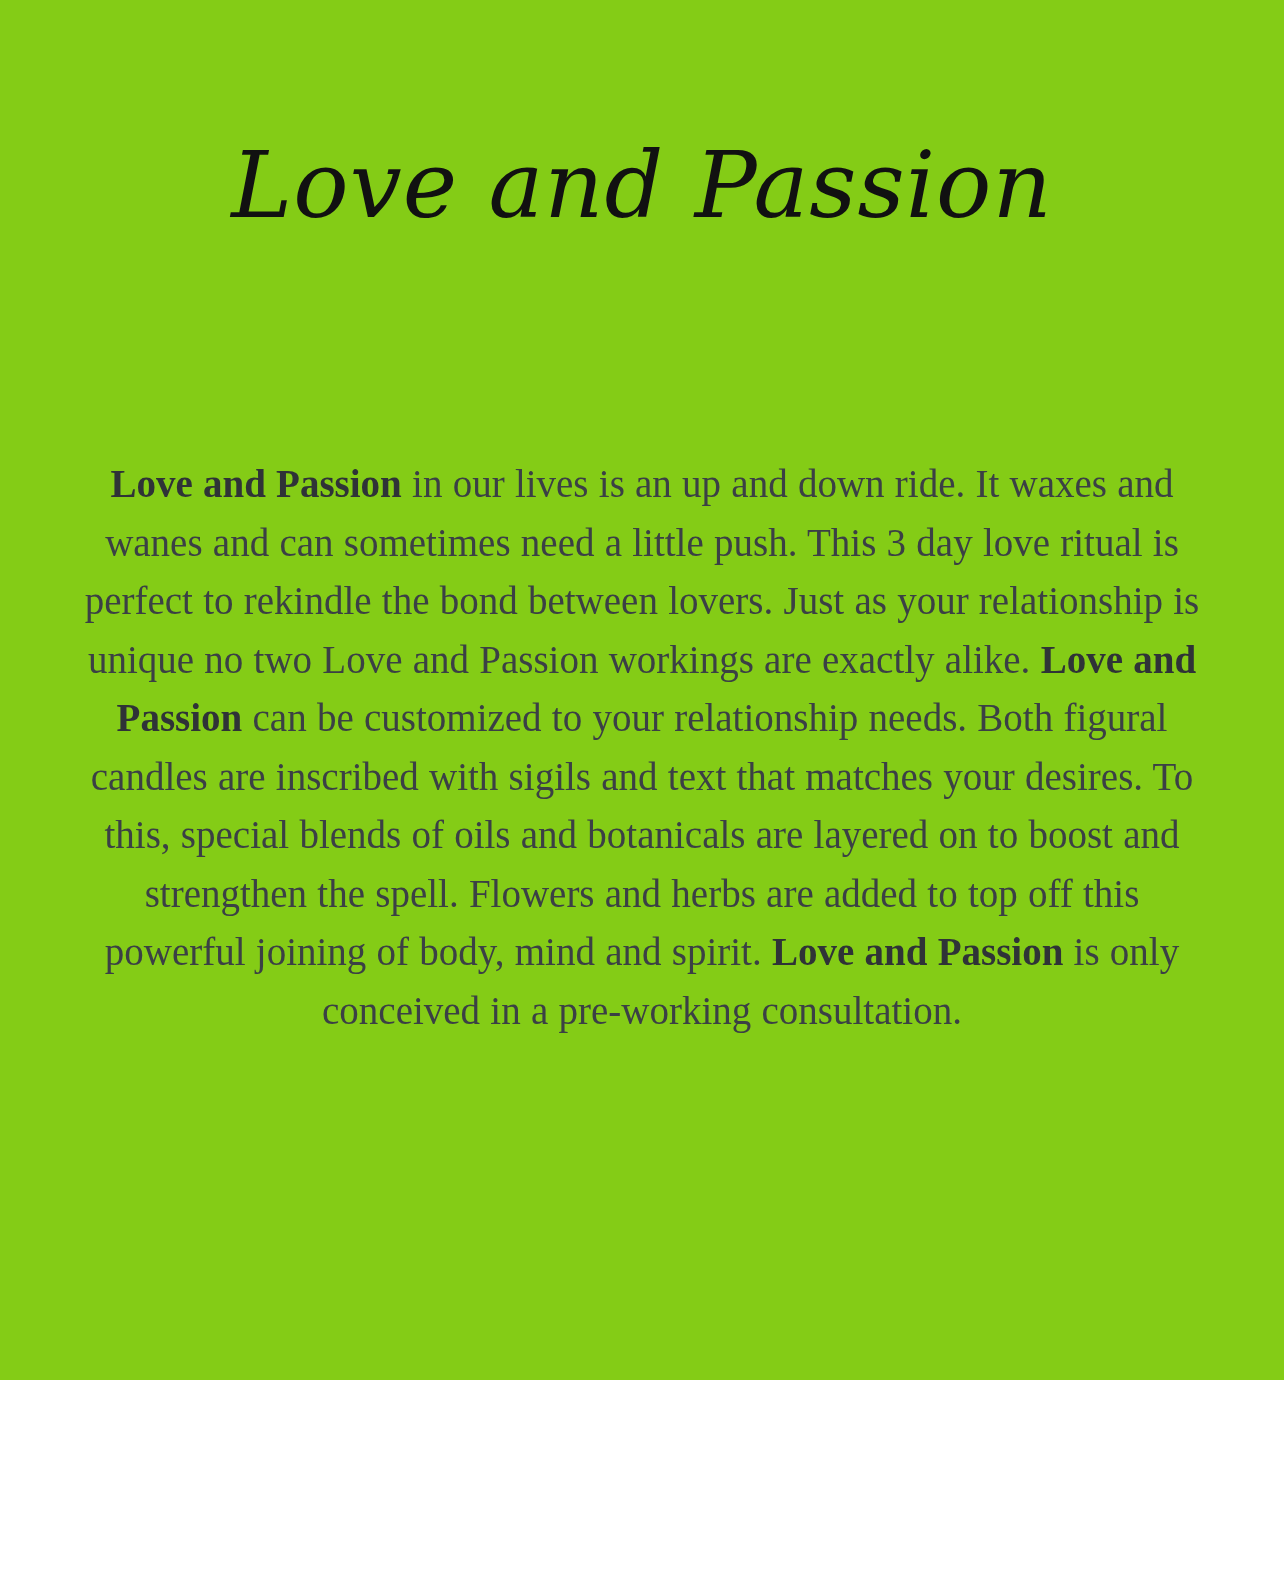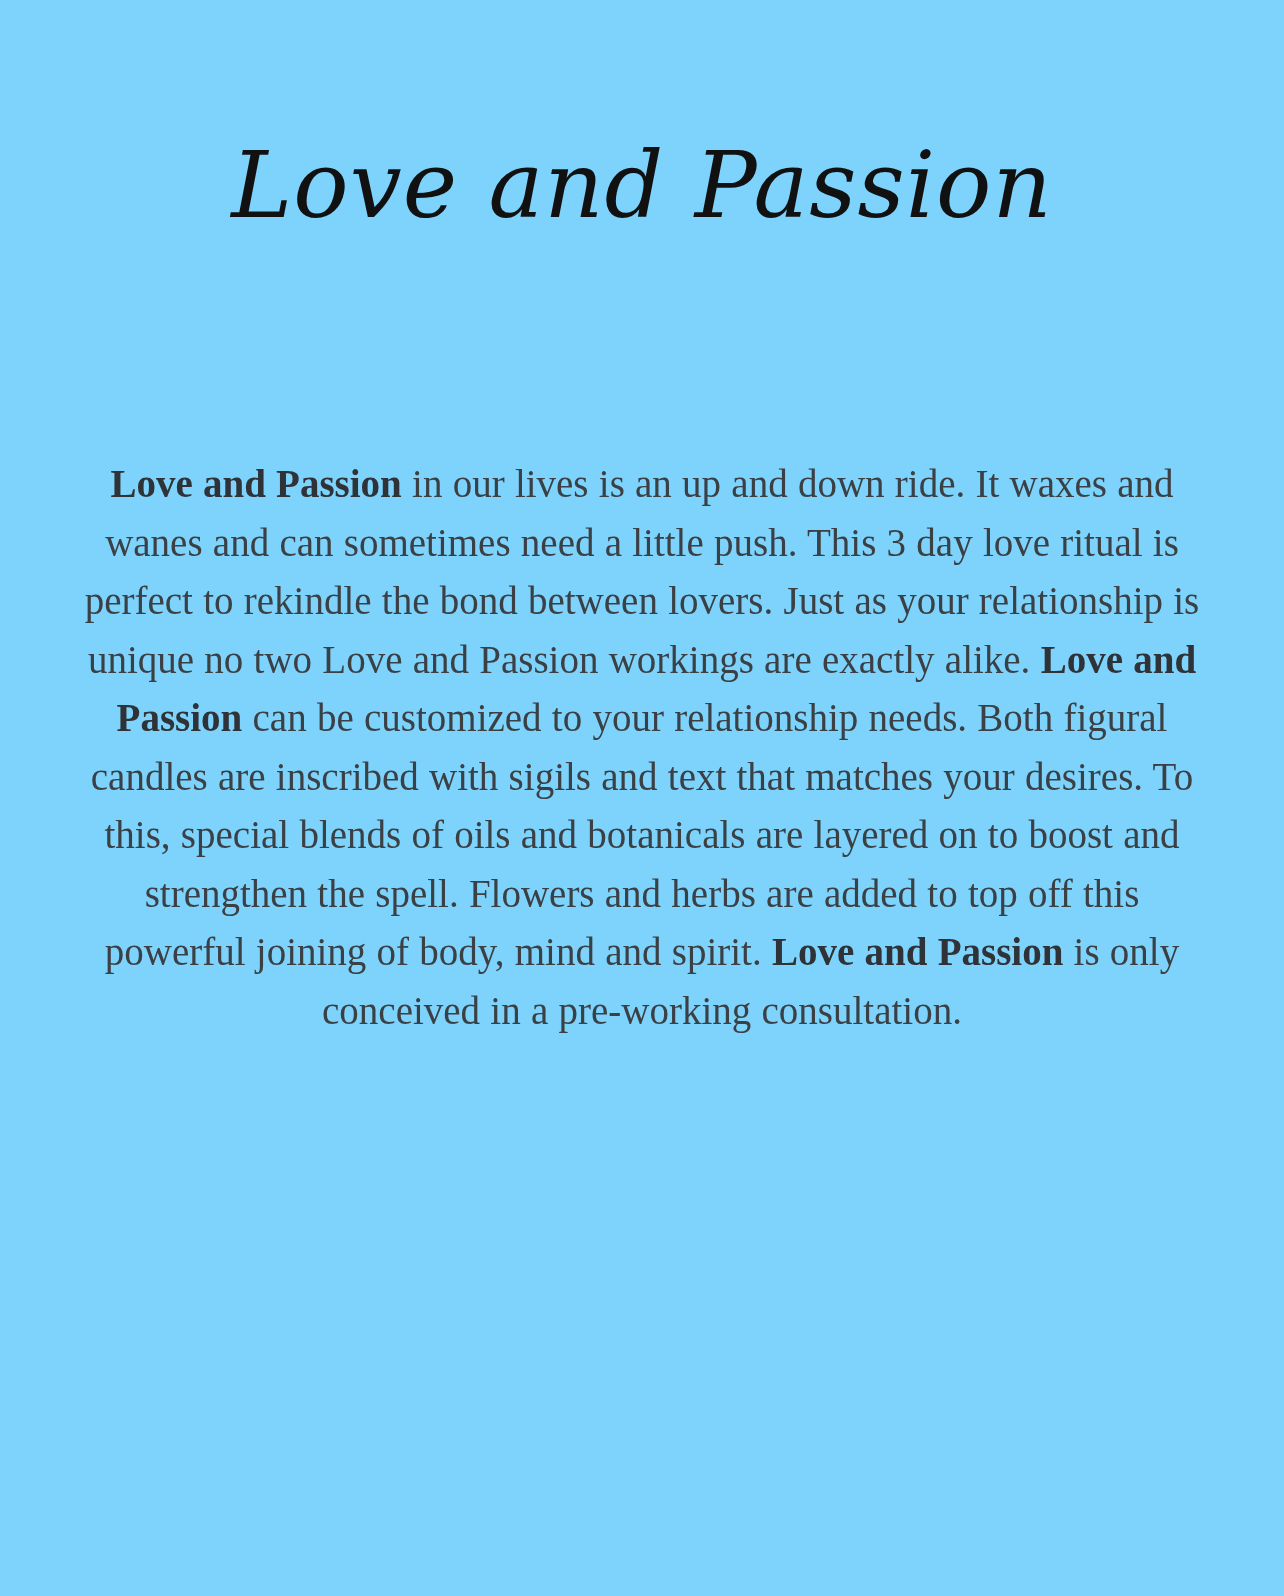--- a/index.html
+++ b/index.html
@@ -2,22 +2,22 @@
 <html><head>
 <meta charset="utf-8">
 <style>
   html, body {
     margin: 0;
     padding: 0;
     background: #ffffff;
   }
   .page {
     width: 1284px;
-    height: 1596px;
-    background: #7dd3fc;
+    height: 1380px;
+    background: #84cc16;
     position: relative;
     overflow: hidden;
     box-sizing: border-box;
   }
   .title {
     font-family: "DejaVu Serif", serif;
     font-style: italic;
     font-weight: 400;
     font-size: 92px;
     line-height: 1.0;

